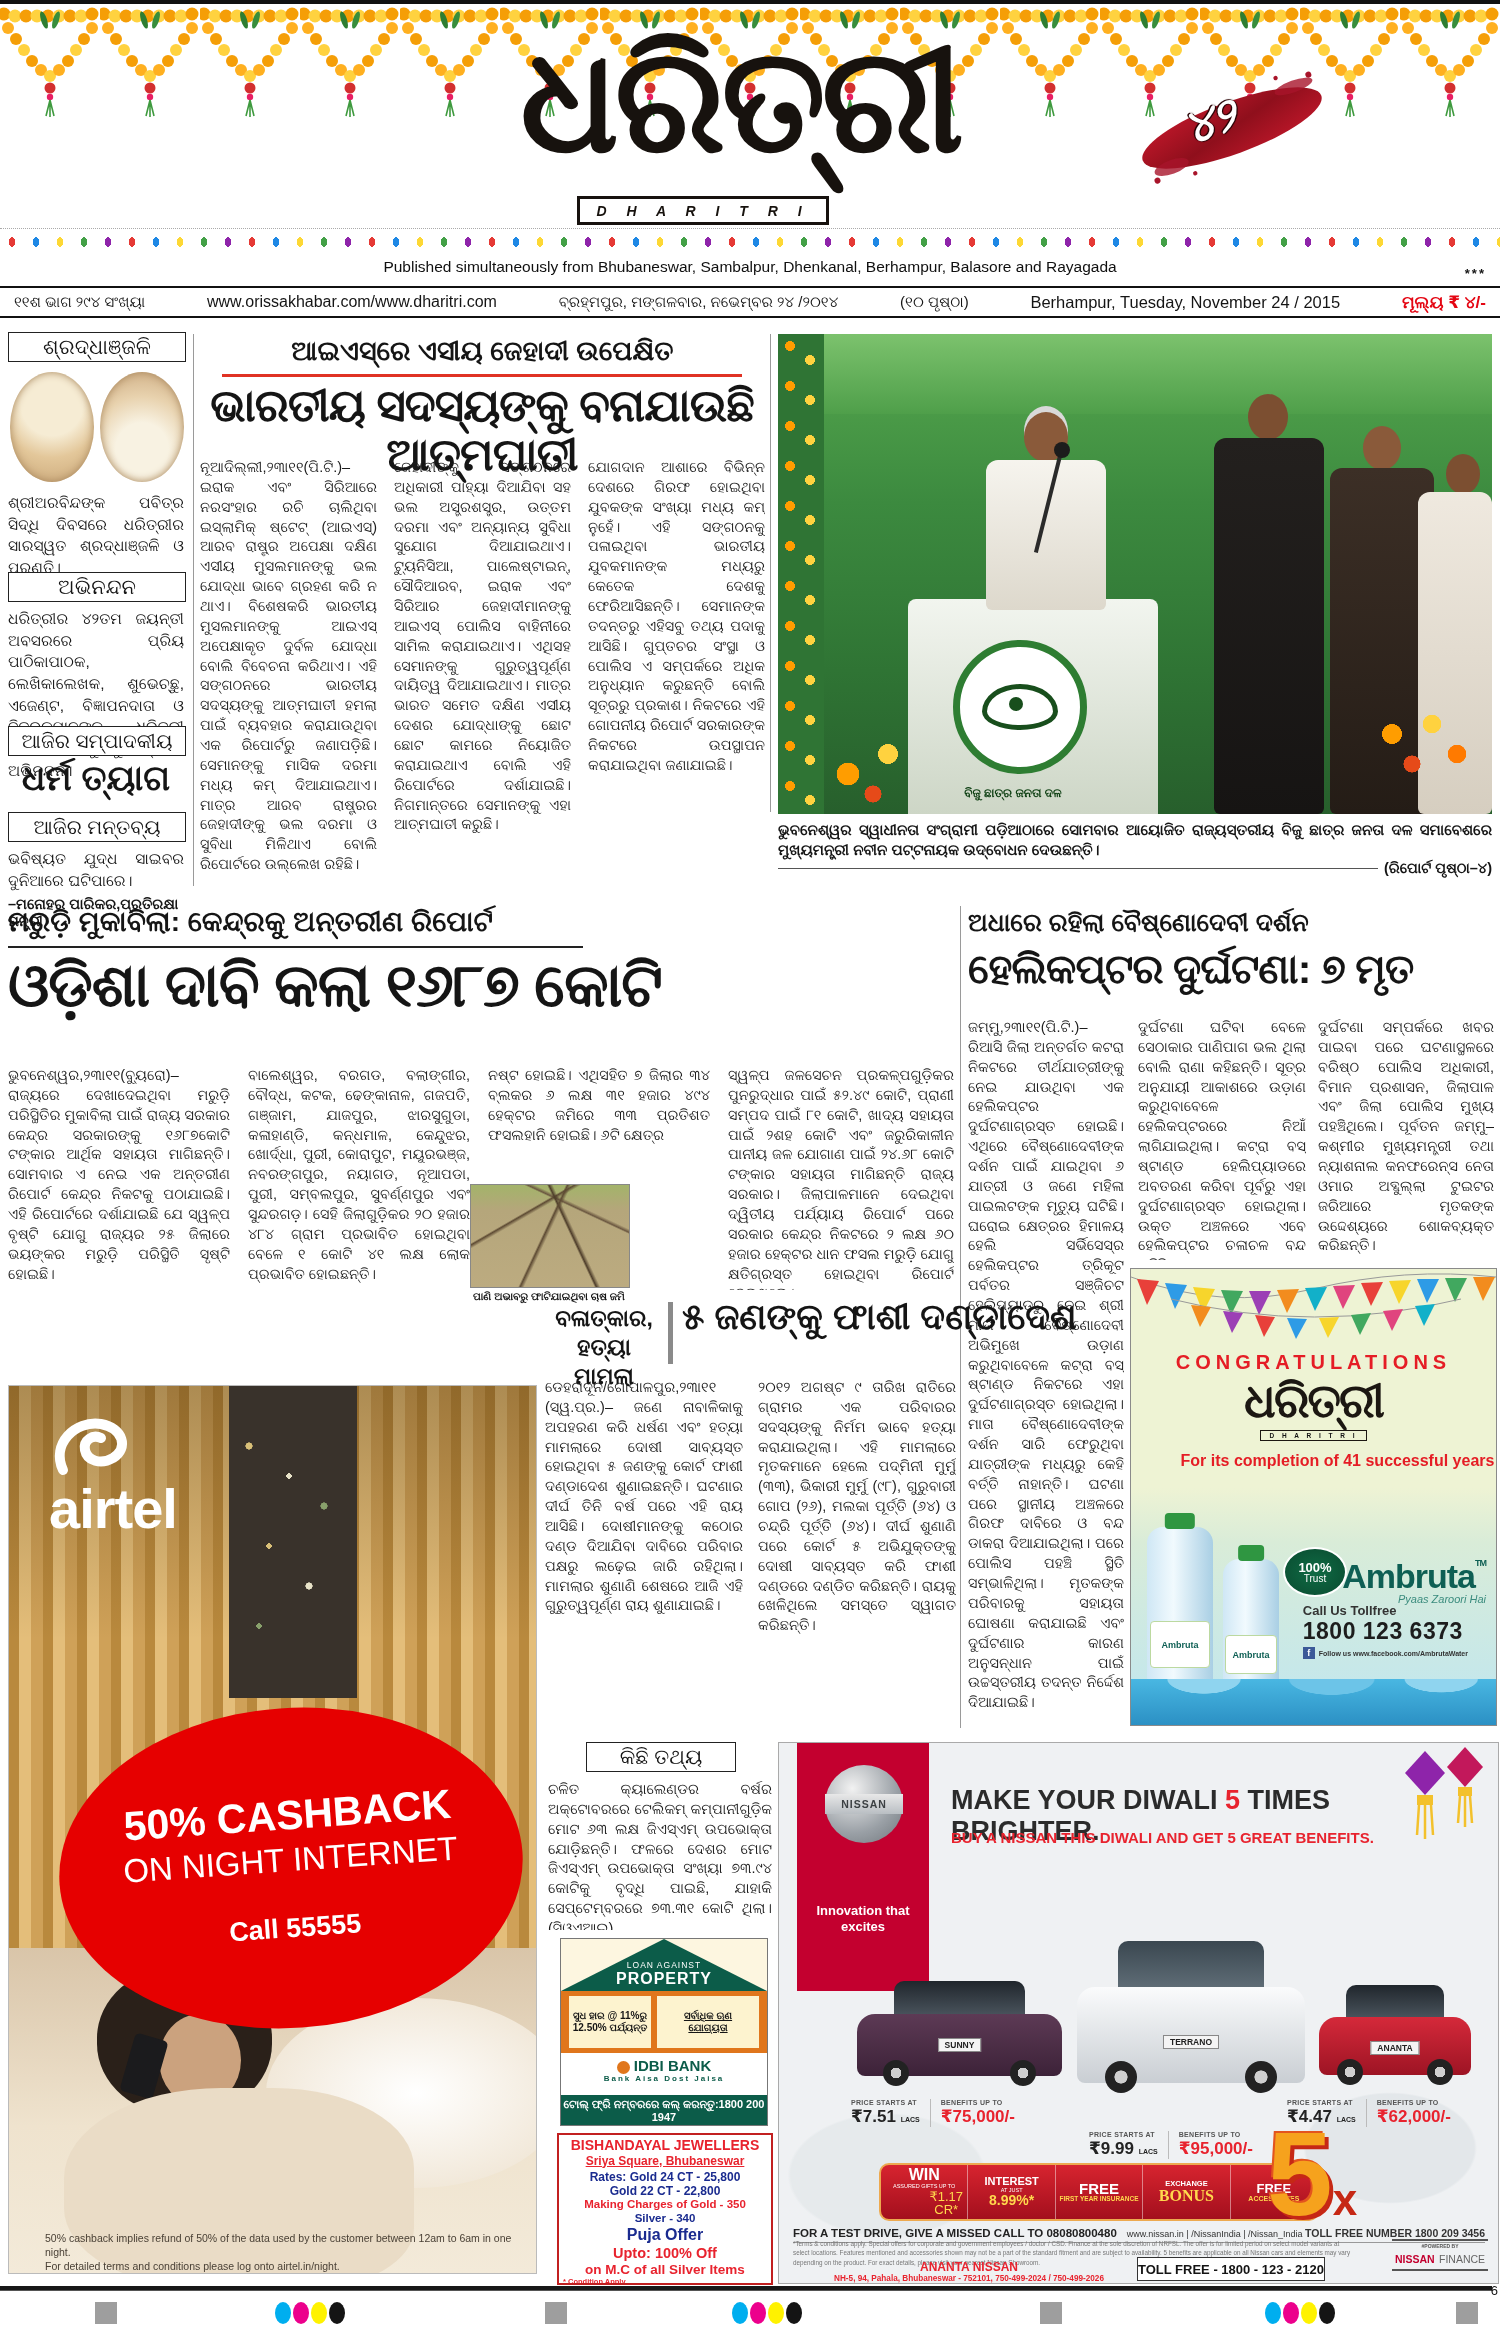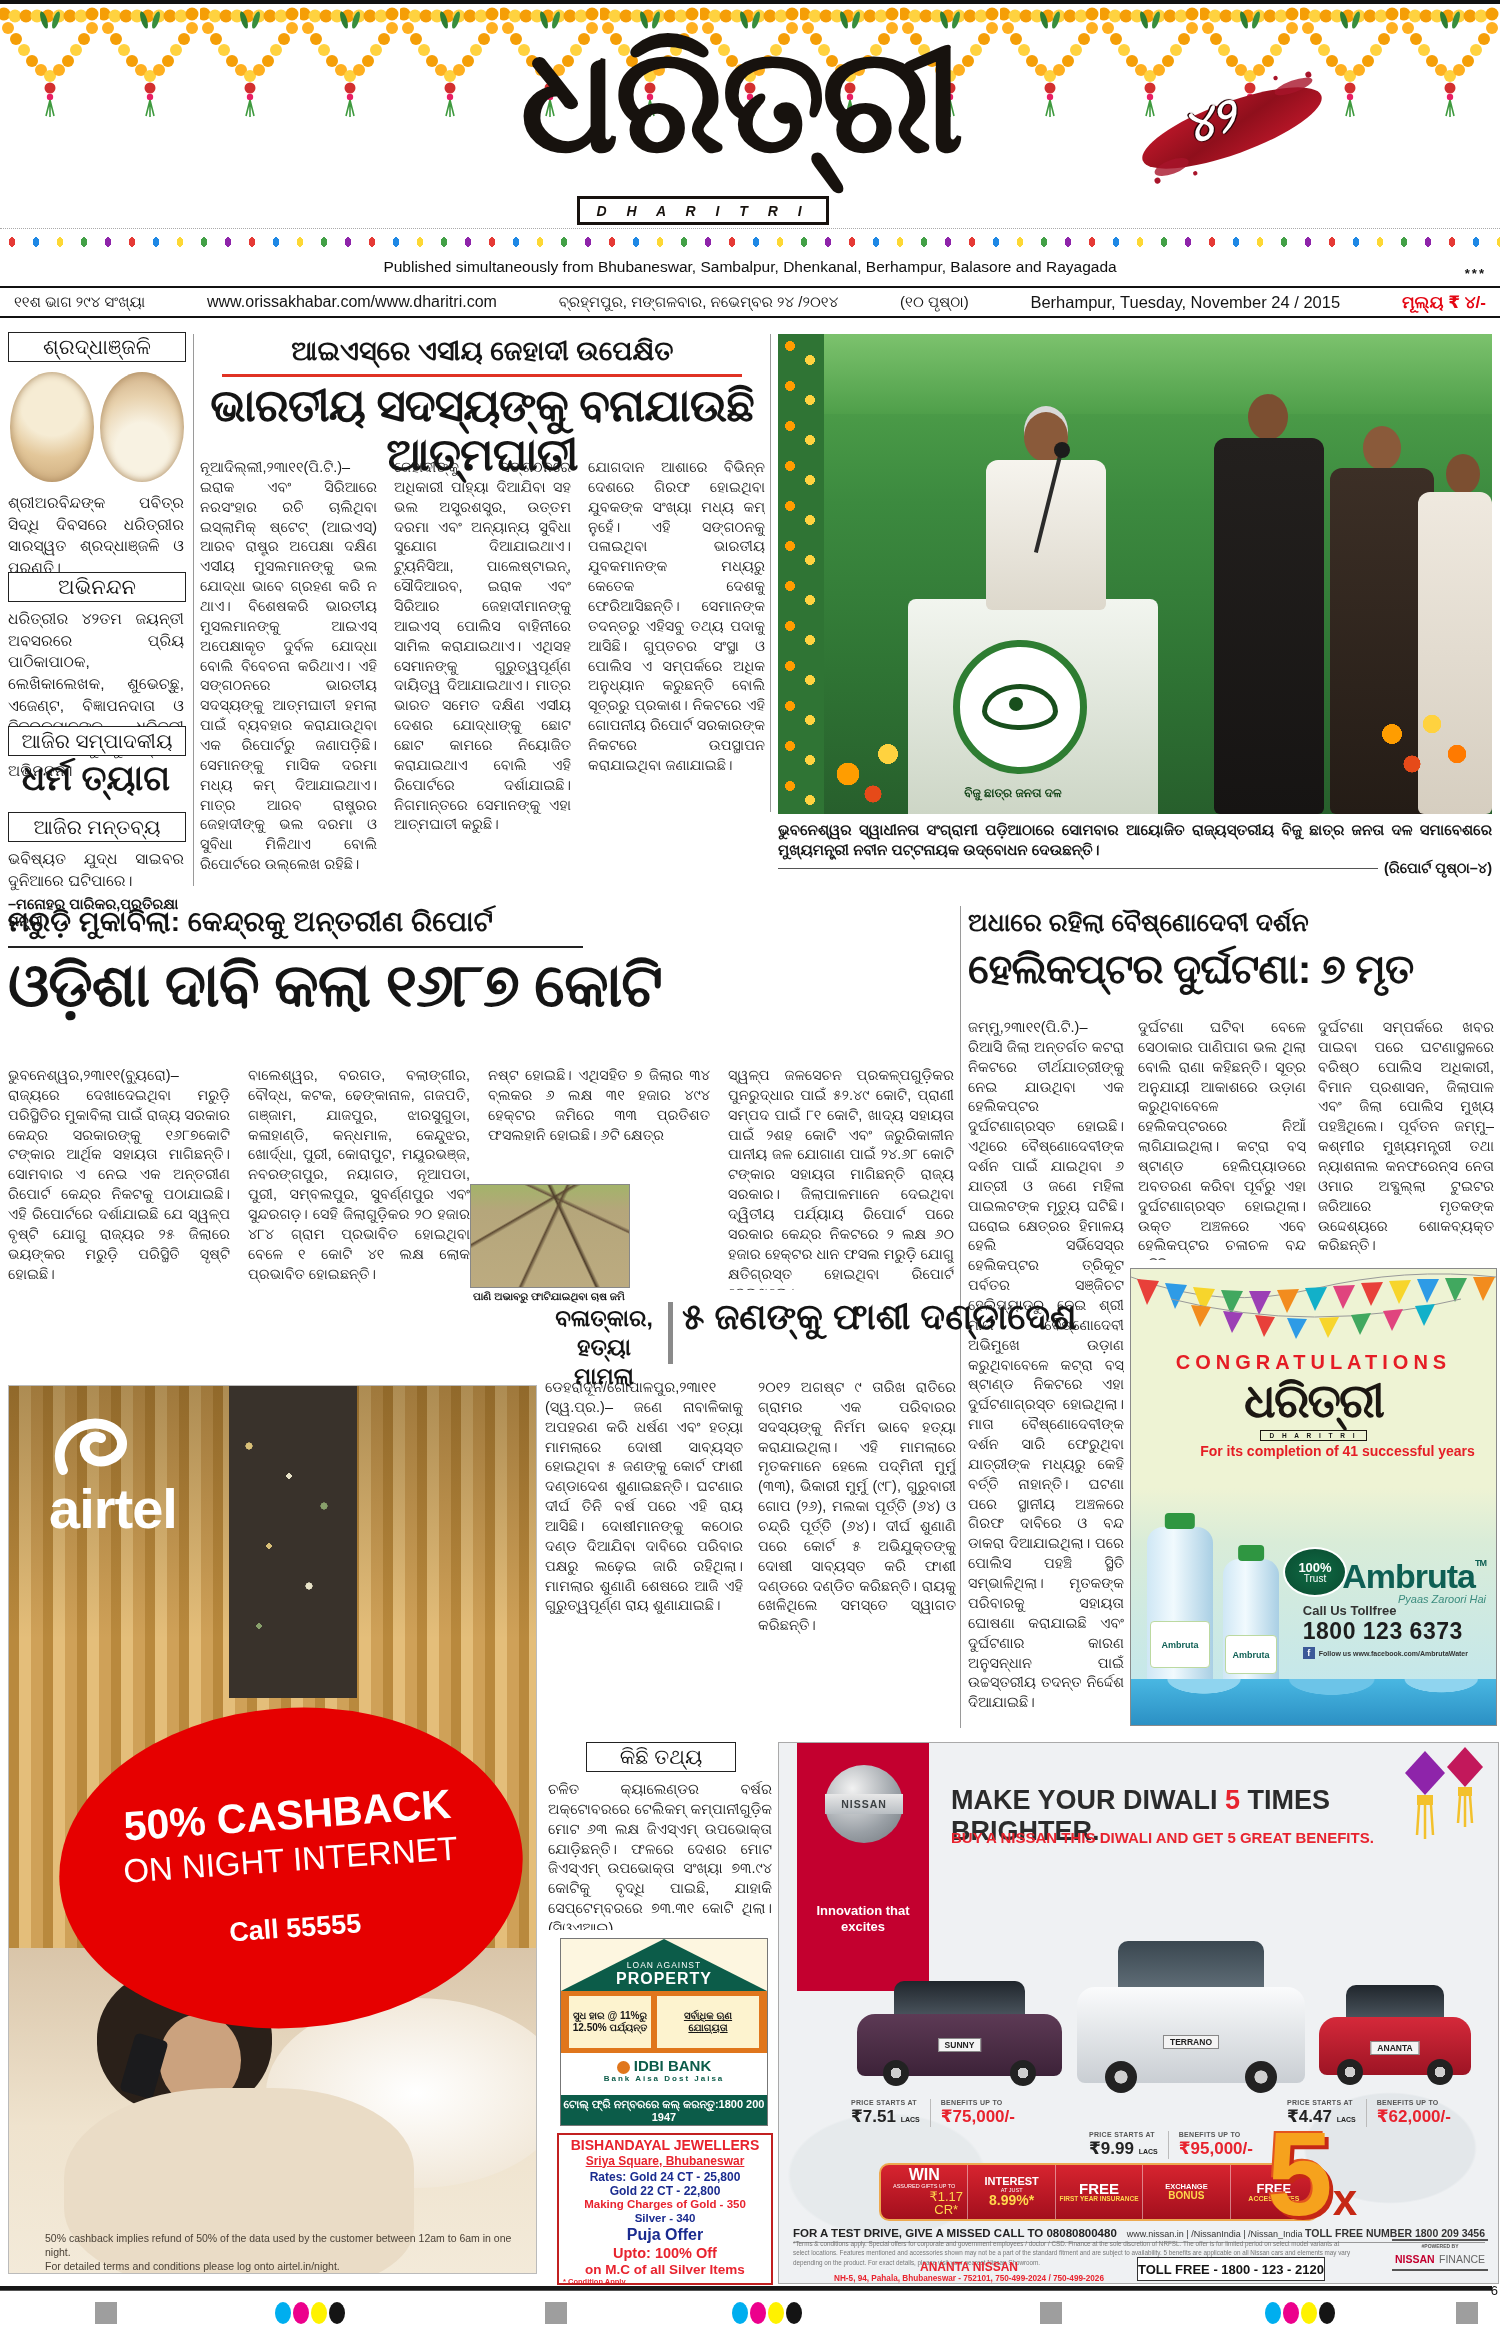--- a/index.html
+++ b/index.html
@@ -271,21 +271,21 @@
           <polygon points="220,46 240,44 229,66" fill="#41a85f"></polygon>
         <polygon points="252,42 272,40 261,62" fill="#e0447e"></polygon>
           <polygon points="284,37 304,35 293,57" fill="#12b0c9"></polygon>
       </g>
     </svg>
     <div class="ctr" style="margin-top:6px;font-size:20px;font-weight:800;letter-spacing:5px;color:#e51d25;">CONGRATULATIONS</div>
     <div class="ctr" style="font-size:47px;font-weight:900;color:#1c1712;line-height:1.15;letter-spacing:-2px;">ଧରିତ୍ରୀ</div>
     <div class="ctr" style="margin-top:-4px;">
       <span style="display:inline-block;border:1.5px solid #1c1712;font-size:6.5px;font-weight:700;letter-spacing:3px;padding:1px 8px;">D H A R I T R I</span>
     </div>
-    <div class="ctr" style="margin-top:1px;font-size:14px;font-weight:800;color:#e51d25;padding-left:48px;">For its completion of 41 successful years</div>
+    <div class="ctr" style="margin-top:10px;font-size:16px;font-weight:800;color:#e51d25;padding-left:48px;">For its completion of 41 successful years</div>
 
     <div class="bottle" style="left:16px;bottom:26px;width:66px;height:172px;">
       <div class="cap"></div>
         <div class="lbl">Ambruta</div>
     </div>
     <div class="bottle" style="left:92px;bottom:26px;width:56px;height:140px;">
       <div class="cap"></div>
         <div class="lbl">Ambruta</div>
     </div>
     <div class="abs" style="left:152px;bottom:128px;width:60px;height:46px;border-radius:50%;background:radial-gradient(#0f6b44,#0a4a30);border:2px solid #fff;color:#fff;display:flex;flex-direction:column;align-items:center;justify-content:center;line-height:1;">
@@ -467,21 +467,21 @@
         <span style="font-size:11px;font-weight:800;">INTEREST</span>
         <span style="font-size:5.5px;">AT JUST</span>
         <span class="y" style="font-size:14px;font-weight:900;">8.99%*</span>
       </div>
       <div class="seg">
         <span style="font-size:15px;font-weight:900;">FREE</span>
         <span class="y" style="font-size:6.5px;font-weight:800;">FIRST YEAR INSURANCE</span>
       </div>
       <div class="seg">
         <span style="font-size:7.5px;font-weight:800;">EXCHANGE</span>
-        <span class="y" style="font-size:10px;font-weight:900;">BONUS</span>
+        <span class="y" style="font-size:16px;font-weight:900;font-family:Liberation Serif, serif;">BONUS</span>
       </div>
       <div class="seg">
         <span style="font-size:13px;font-weight:900;">FREE</span>
         <span class="y" style="font-size:7px;font-weight:800;">ACCESSORIES</span>
       </div>
     </div>
 
     <div class="abs" style="left:14px;top:484px;width:692px;display:flex;justify-content:space-between;align-items:baseline;border-bottom:1px solid #999;padding-bottom:3px;">
       <span style="font-size:11.5px;font-weight:800;color:#222;">FOR A TEST DRIVE, GIVE A MISSED CALL TO 08080800480</span>
       <span style="font-size:9px;color:#333;">

